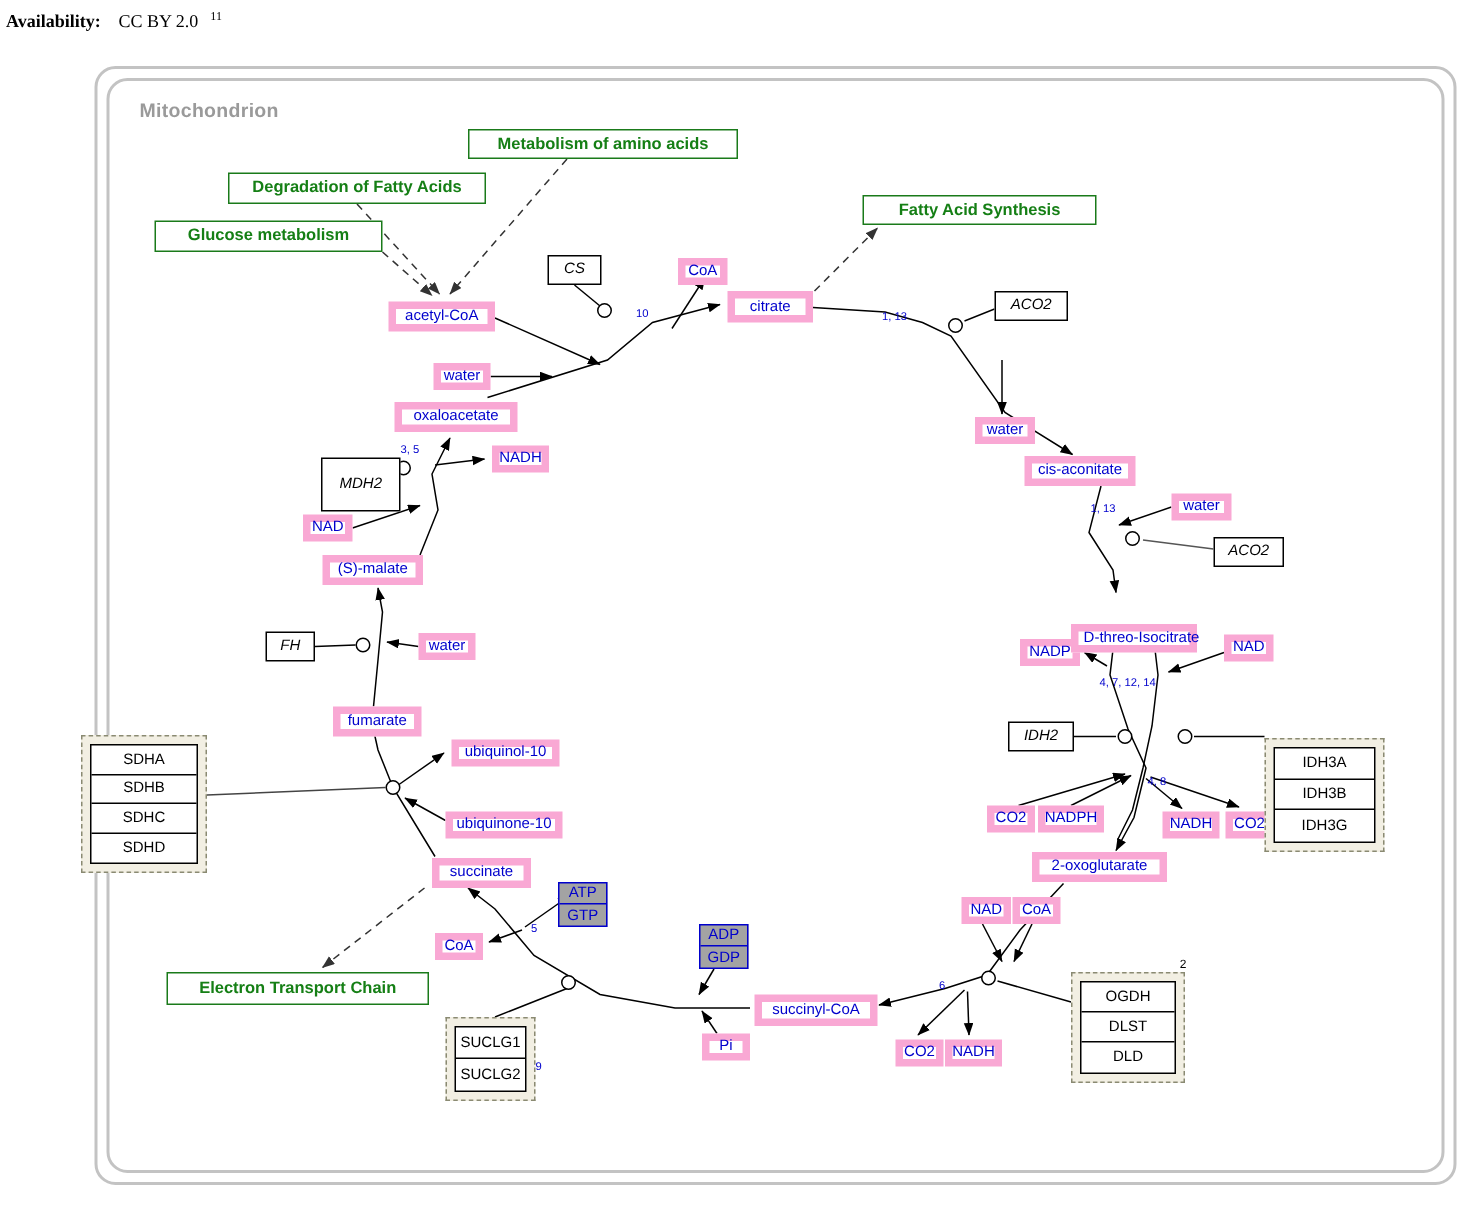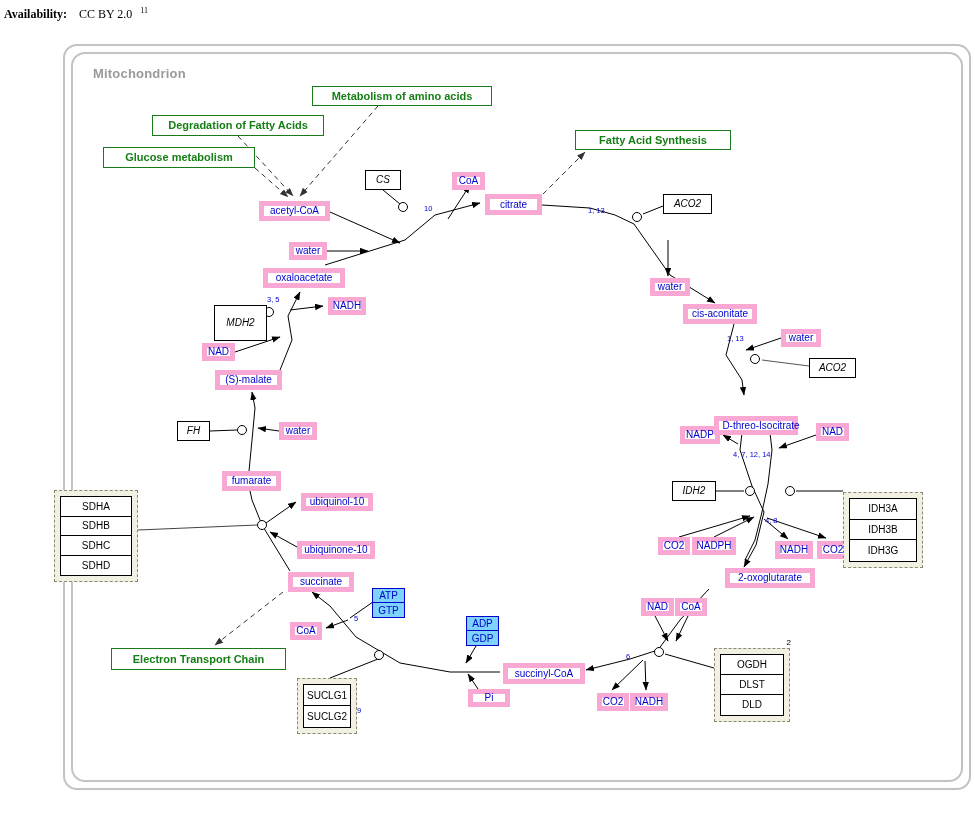--- a/index.html
+++ b/index.html
@@ -33,21 +33,21 @@
   
   .node{position:absolute;box-sizing:border-box;display:flex;align-items:center;
         justify-content:center;background:#ffffff;font-size:10px;line-height:1;
         white-space:nowrap;}
   .metabolite{border:5px solid #f9a8d4;color:#0000cc;}
   .enzyme{border:1px solid #000000;color:#000000;font-style:italic;}
   .pathway{border:1px solid #1a7a1a;color:#157f15;font-weight:bold;font-size:11px;}
 
   
   .stack{position:absolute;box-sizing:border-box;border:1px solid #0000cc;color:#0000cc;
-         background:#7dd3fc;font-size:10px;}
+         background:#a3a3a3;font-size:10px;}
   .stack div{box-sizing:border-box;display:flex;align-items:center;justify-content:center;
              height:50%;}
   .stack div:first-child{border-bottom:1px solid #0000cc;}
 
   
   .complex{position:absolute;box-sizing:border-box;border:1px dashed #8a8a72;
            background:#f2efe3;padding:5px;}
   .complex .inner{box-sizing:border-box;border:1px solid #000;background:#fff;height:100%;}
   .complex .inner div{box-sizing:border-box;display:flex;align-items:center;
                       justify-content:center;font-size:10px;color:#000;
@@ -201,27 +201,27 @@
       <div class="node metabolite" style="left: 263px; top: 268px; width: 82px; height: 20px;">oxaloacetate</div>
       <div class="node metabolite" style="left: 328px; top: 297px; width: 38px; height: 18px;">NADH</div>
       <div class="node metabolite" style="left: 202px; top: 343px; width: 33px; height: 18px;">NAD</div>
       <div class="node metabolite" style="left: 215px; top: 370px; width: 67px; height: 20px;">(S)-malate</div>
       <div class="node metabolite" style="left: 279px; top: 422px; width: 38px; height: 18px;">water</div>
       <div class="node metabolite" style="left: 222px; top: 471px; width: 59px; height: 20px;">fumarate</div>
       <div class="node metabolite" style="left: 301px; top: 493px; width: 72px; height: 18px;">ubiquinol-10</div>
       <div class="node metabolite" style="left: 297px; top: 541px; width: 78px; height: 18px;">ubiquinone-10</div>
       <div class="node metabolite" style="left: 288px; top: 572px; width: 66px; height: 20px;">succinate</div>
       <div class="node metabolite" style="left: 290px; top: 622px; width: 32px; height: 18px;">CoA</div>
-      <div class="node metabolite" style="left: 468px; top: 689px; width: 42px; height: 18px;">Pi</div>
+      <div class="node metabolite" style="left: 468px; top: 689px; width: 32px; height: 18px;">Pi</div>
       <div class="node metabolite" style="left: 503px; top: 663px; width: 82px; height: 21px;">succinyl-CoA</div>
       <div class="node metabolite" style="left: 597px; top: 693px; width: 32px; height: 18px;">CO2</div>
       <div class="node metabolite" style="left: 630px; top: 693px; width: 38px; height: 18px;">NADH</div>
       <div class="node metabolite" style="left: 641px; top: 598px; width: 33px; height: 18px;">NAD</div>
       <div class="node metabolite" style="left: 675px; top: 598px; width: 32px; height: 18px;">CoA</div>
-      <div class="node metabolite" style="left: 688px; top: 568px; width: 90px; height: 20px; margin-left: 37px;">2-oxoglutarate</div>
+      <div class="node metabolite" style="left: 688px; top: 568px; width: 90px; height: 20px;">2-oxoglutarate</div>
       <div class="node metabolite" style="left: 658px; top: 537px; width: 32px; height: 18px;">CO2</div>
       <div class="node metabolite" style="left: 692px; top: 537px; width: 44px; height: 18px;">NADPH</div>
       <div class="node metabolite" style="left: 775px; top: 541px; width: 38px; height: 18px;">NADH</div>
       <div class="node metabolite" style="left: 817px; top: 541px; width: 32px; height: 18px;">CO2</div>
       <div class="node metabolite" style="left: 680px; top: 426px; width: 40px; height: 18px;">NADP</div>
       <div class="node metabolite" style="left: 816px; top: 423px; width: 33px; height: 18px;">NAD</div>
       <div class="node metabolite" style="left: 714px; top: 416px; width: 84px; height: 19px; padding-left: 10px;">D-threo-Isocitrate</div>
       <div class="node metabolite" style="left: 781px; top: 329px; width: 40px; height: 18px;">water</div>
       <div class="node metabolite" style="left: 683px; top: 304px; width: 74px; height: 20px;">cis-aconitate</div>
       <div class="node metabolite" style="left: 650px; top: 278px; width: 40px; height: 18px;">water</div>

